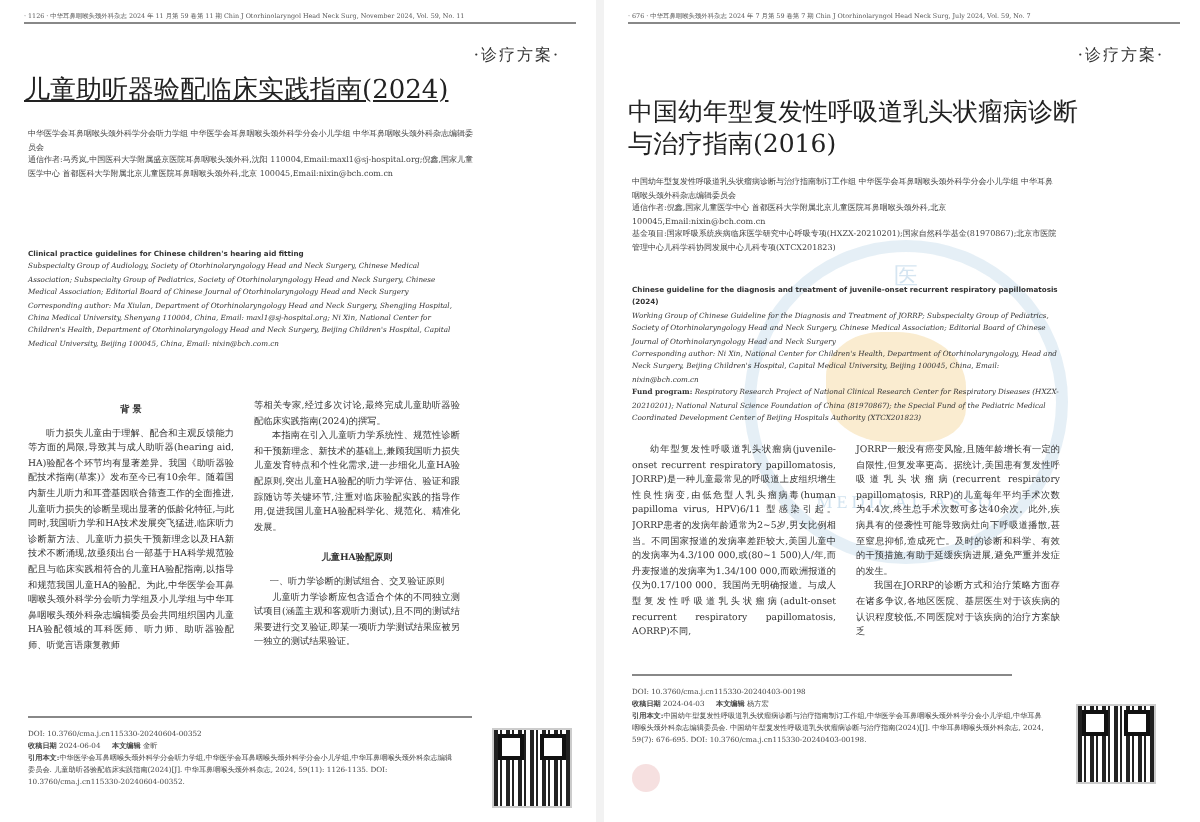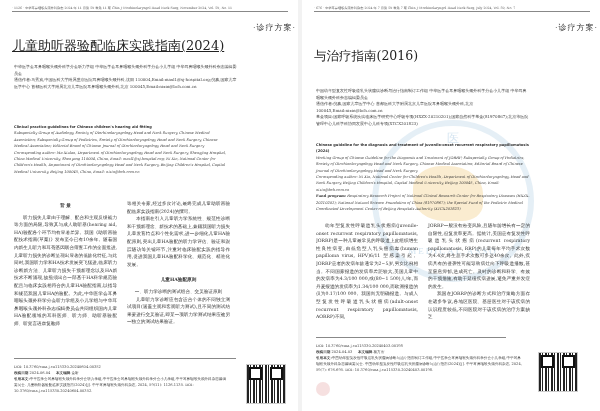--- a/index.html
+++ b/index.html
@@ -2,21 +2,21 @@
 <html><head>
 <meta charset="utf-8">
 <style>
   html,body{margin:0;padding:0;background:#ffffff;}
   body{width:600px;height:411px;position:relative;overflow:hidden;font-family:"DejaVu Serif",serif;color:#222;}
   .page{position:absolute;top:0;height:411px;background:#fff;overflow:hidden;}
   .page.left{left:0;width:298px;}
   .page.right{left:302px;width:298px;}
   .gutter{position:absolute;left:298px;top:0;width:4px;height:411px;background:#f2f2f2;}
   .running{position:absolute;top:6px;left:12px;right:10px;font-size:3.2px;color:#555;border-bottom:0.5px solid #888;padding-bottom:1px;white-space:nowrap;overflow:hidden;}
-  .section-tag{position:absolute;top:22px;right:2px;font-size:8px;color:#333;letter-spacing:1px;text-align:right;}
+  .section-tag{position:absolute;top:22px;right:18px;font-size:8px;color:#333;letter-spacing:1px;text-align:right;}
   .title{position:absolute;left:12px;font-size:13px;color:#222;line-height:16px;font-weight:normal;}
   .authors{position:absolute;left:14px;right:60px;font-size:4px;line-height:6.5px;color:#444;}
   .en-block{position:absolute;left:14px;right:68px;font-size:3.6px;line-height:6.4px;color:#333;}
   .en-block .en-title{font-weight:bold;font-style:normal;font-family:"DejaVu Sans",sans-serif;}
   .en-block .it{font-style:italic;}
   .cols{position:absolute;left:14px;right:68px;display:flex;gap:10px;}
   .col{flex:1;font-size:4.6px;line-height:7.6px;color:#333;text-align:justify;}
   .col .head{text-align:center;font-weight:bold;margin:2px 0 4px;}
   .col p{margin:0;text-indent:9px;}
   .rule{position:absolute;left:14px;height:0;border-top:0.8px solid #888;}
@@ -83,20 +83,21 @@
 <div class="page right">
   <div class="watermark">
     <div class="wm-top">医</div>
     <div class="map"></div>
     <div class="wm-text">MEDICAL ASSO</div>
   </div>
 
   <div class="running">· 676 ·  中华耳鼻咽喉头颈外科杂志 2024 年 7 月第 59 卷第 7 期  Chin J Otorhinolaryngol Head Neck Surg, July 2024, Vol. 59, No. 7</div>
   <div class="section-tag">·诊疗方案·</div>
   <div class="title" style="top:48px;font-size:12.5px;">
+    <div>中国幼年型复发性呼吸道乳头状瘤病诊断</div>
     <div>与治疗指南(2016)</div>
   </div>
 
   <div class="authors" style="top:88px;right:70px;">
     <div>中国幼年型复发性呼吸道乳头状瘤病诊断与治疗指南制订工作组  中华医学会耳鼻咽喉头颈外科学分会小儿学组  中华耳鼻咽喉头颈外科杂志编辑委员会</div>
     <div>通信作者:倪鑫,国家儿童医学中心 首都医科大学附属北京儿童医院耳鼻咽喉头颈外科,北京 100045,Email:nixin@bch.com.cn</div>
     <div>基金项目:国家呼吸系统疾病临床医学研究中心呼吸专项(HXZX-202102​01);国家自然科学基金(81970867);北京市医院管理中心儿科学科协同发展中心儿科专项(XTCX201823)</div>
   </div>
 
   <div class="en-block" style="top:142px;right:70px;">

